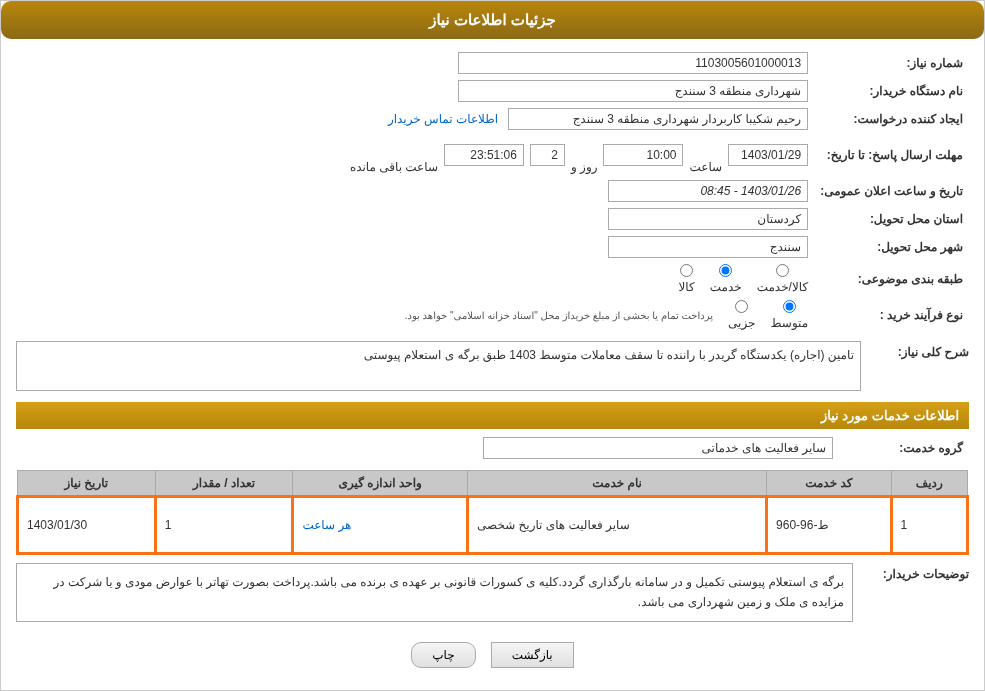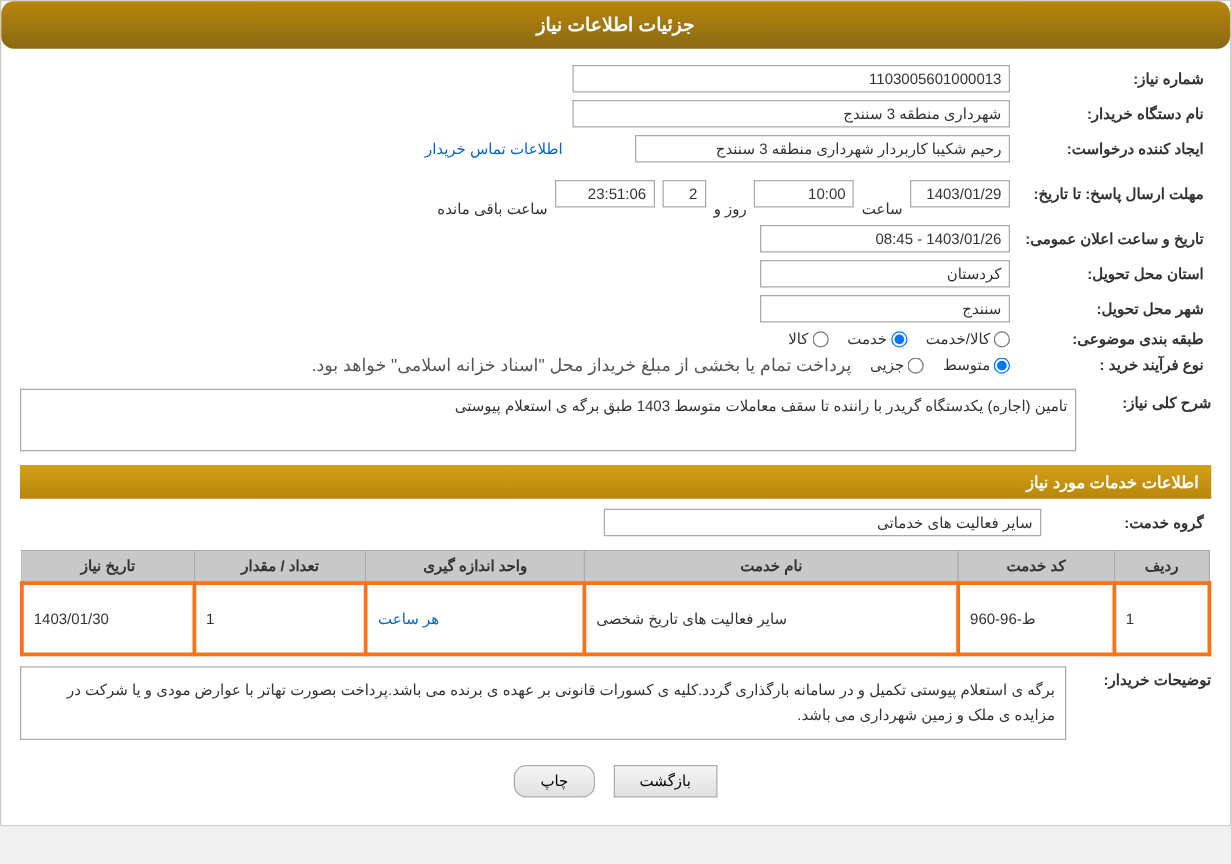--- a/index.html
+++ b/index.html
@@ -96,20 +96,21 @@
     .radio-group {
       display: flex;
       gap: 15px;
       align-items: center;
     }
 
     .radio-item {
       display: flex;
       align-items: center;
       gap: 3px;
+      flex-direction: column;
     }
 
     .section-header {
       background: linear-gradient(to bottom, #d4a017, #b8860b);
       color: #fff;
       padding: 6px 10px;
       font-weight: bold;
       font-size: 13px;
       margin: 8px 0 5px 0;
       text-align: right;
@@ -211,21 +212,21 @@
       <tr>
         <td class="label-cell">نام دستگاه خریدار:</td>
         <td class="value-cell">
           <span class="input-box input-box-wide">شهرداری منطقه 3 سنندج</span>
         </td>
       </tr>
 
       <tr>
         <td class="label-cell">ایجاد کننده درخواست:</td>
         <td class="value-cell">
-          <span class="input-box" style="min-width:300px;margin-left:48px;">رحیم شکیبا کاربردار شهرداری منطقه 3 سنندج</span>
+          <span class="input-box" style="min-width:300px;">رحیم شکیبا کاربردار شهرداری منطقه 3 سنندج</span>
           &nbsp;
           <span class="link-text">اطلاعات تماس خریدار</span>
         </td>
       </tr>
 
       <tr>
         <td class="label-cell">مهلت ارسال پاسخ: تا تاریخ:</td>
         <td class="value-cell">
           <div class="date-row">
             <span class="input-box input-box-small">1403/01/29</span>
@@ -235,21 +236,21 @@
             <span class="input-box" style="min-width:35px;">2</span>
             <span class="input-box input-box-small">23:51:06</span>
             <span class="date-label">ساعت باقی مانده</span>
           </div>
         </td>
       </tr>
 
       <tr>
         <td class="label-cell">تاریخ و ساعت اعلان عمومی:</td>
         <td class="value-cell">
-          <span class="input-box" style="min-width:200px;">1403/01/26 - 08:45</span>
+          <span class="input-box" style="min-width:200px;font-style:italic;">1403/01/26 - 08:45</span>
         </td>
       </tr>
 
       <tr>
         <td class="label-cell">استان محل تحویل:</td>
         <td class="value-cell">
           <span class="input-box input-box-medium">کردستان</span>
         </td>
       </tr>
 
@@ -287,21 +288,21 @@
             <div class="radio-group">
               <div class="radio-item">
                 <input type="radio" name="purchase_type" value="motavasset" checked="" style="">
                 <label>متوسط</label>
               </div>
               <div class="radio-item">
                 <input type="radio" name="purchase_type" value="jozei" style="">
                 <label>جزیی</label>
               </div>
             </div>
-            <span style="color:#555; font-size:14px;margin-left:43px;">پرداخت تمام یا بخشی از مبلغ خریداز محل "اسناد خزانه اسلامی" خواهد بود.</span>
+            <span style="color:#555; font-size:10px;margin-left:43px;">پرداخت تمام یا بخشی از مبلغ خریداز محل "اسناد خزانه اسلامی" خواهد بود.</span>
           </div>
         </td>
       </tr>
     </tbody>
       </table>
 
     <div style="display:flex; align-items:flex-start; margin-bottom:8px; gap:8px;">
       <div style="font-weight:bold; white-space:nowrap; padding-top:4px; min-width:100px; text-align:right;">شرح کلی نیاز:</div>
       <div style="flex:1;">
         <textarea class="description-box" rows="2" style="">تامین (اجاره) یکدستگاه گریدر با راننده تا سقف معاملات متوسط 1403 طبق برگه ی استعلام پیوستی</textarea>

